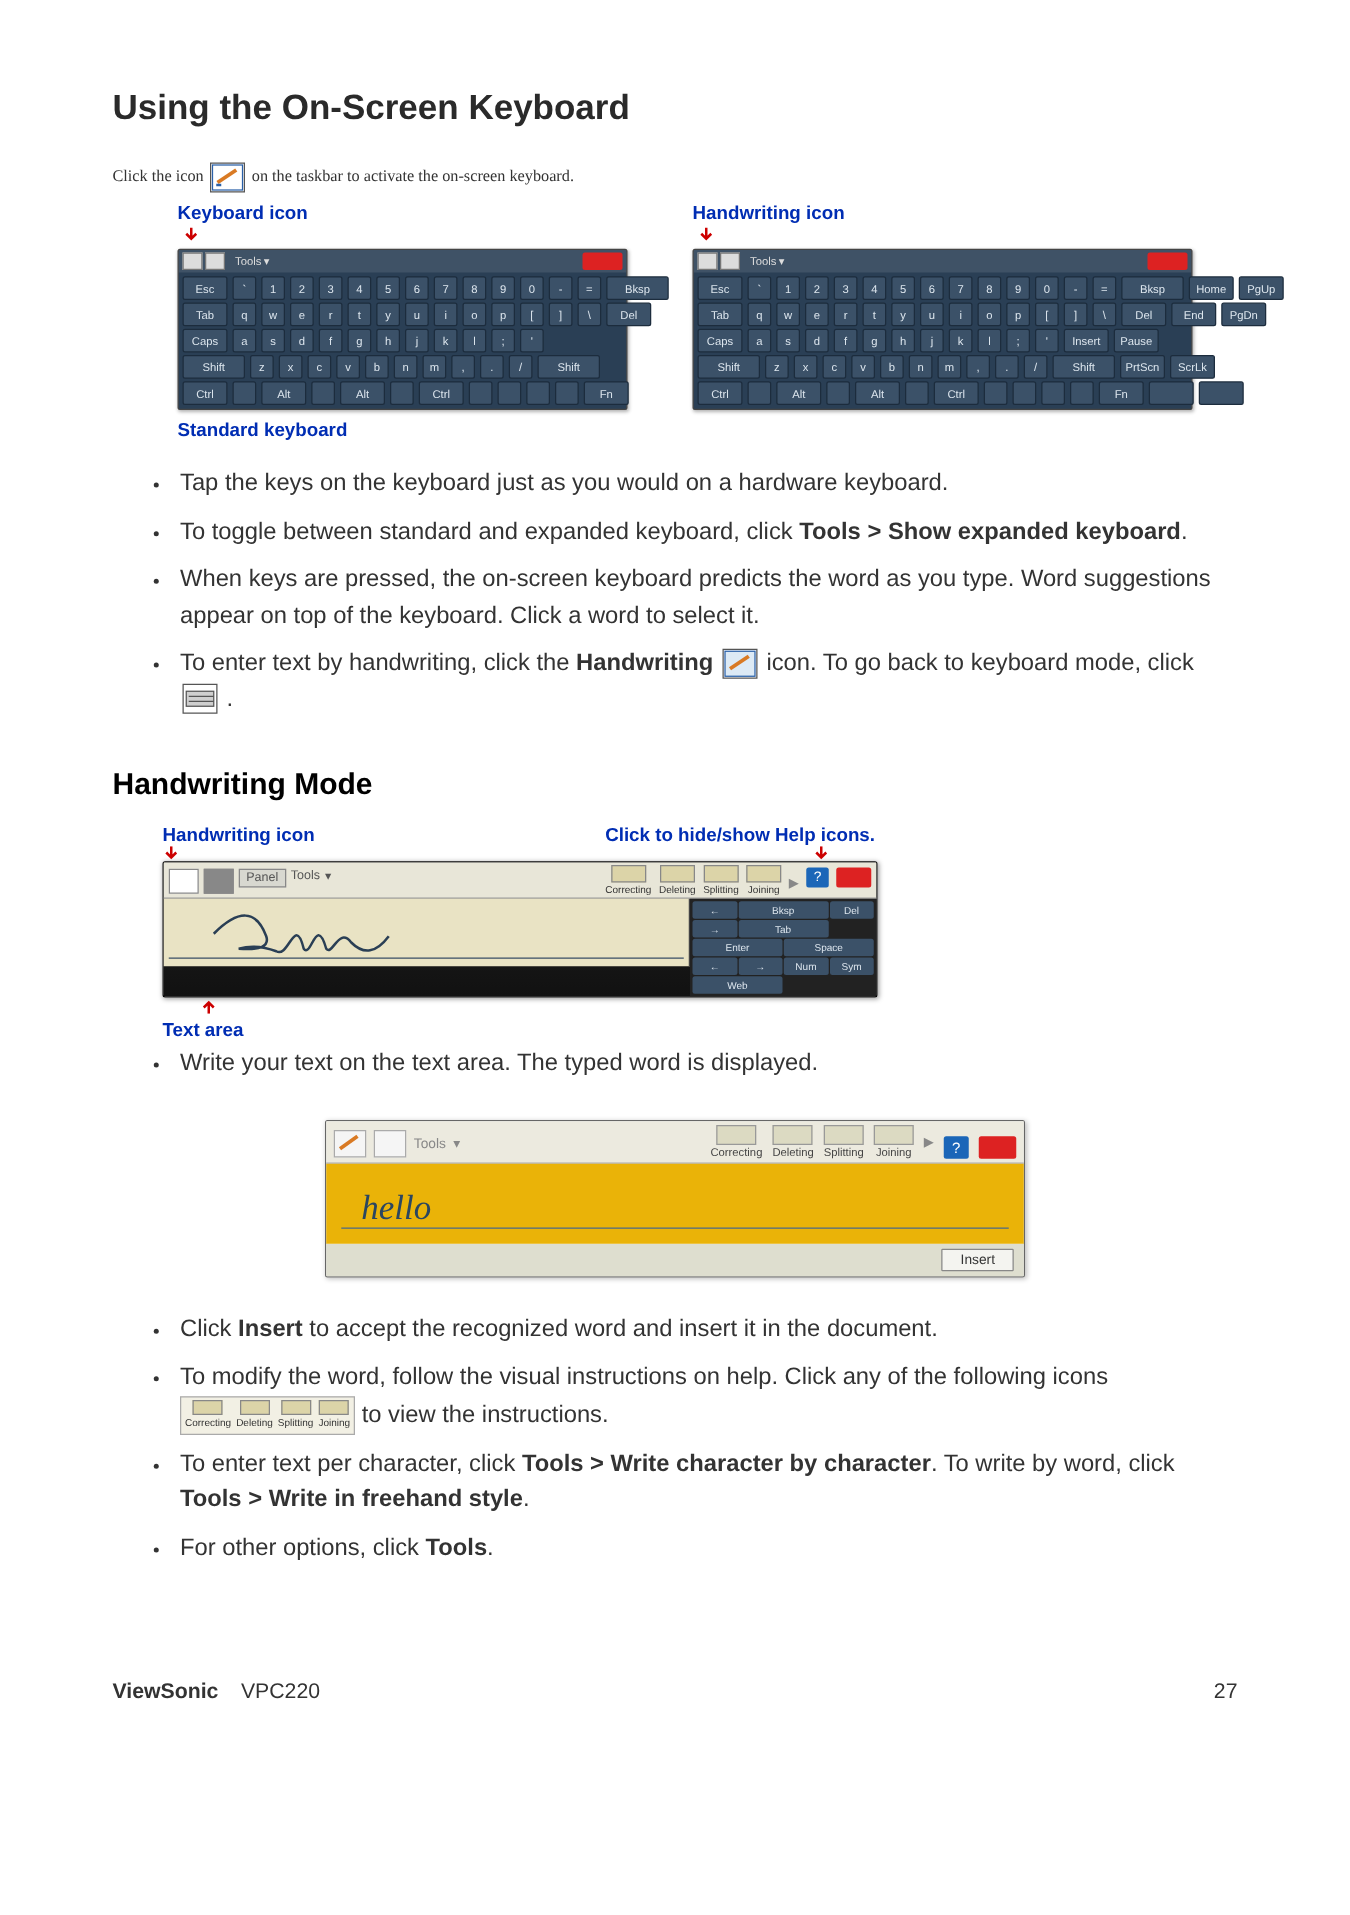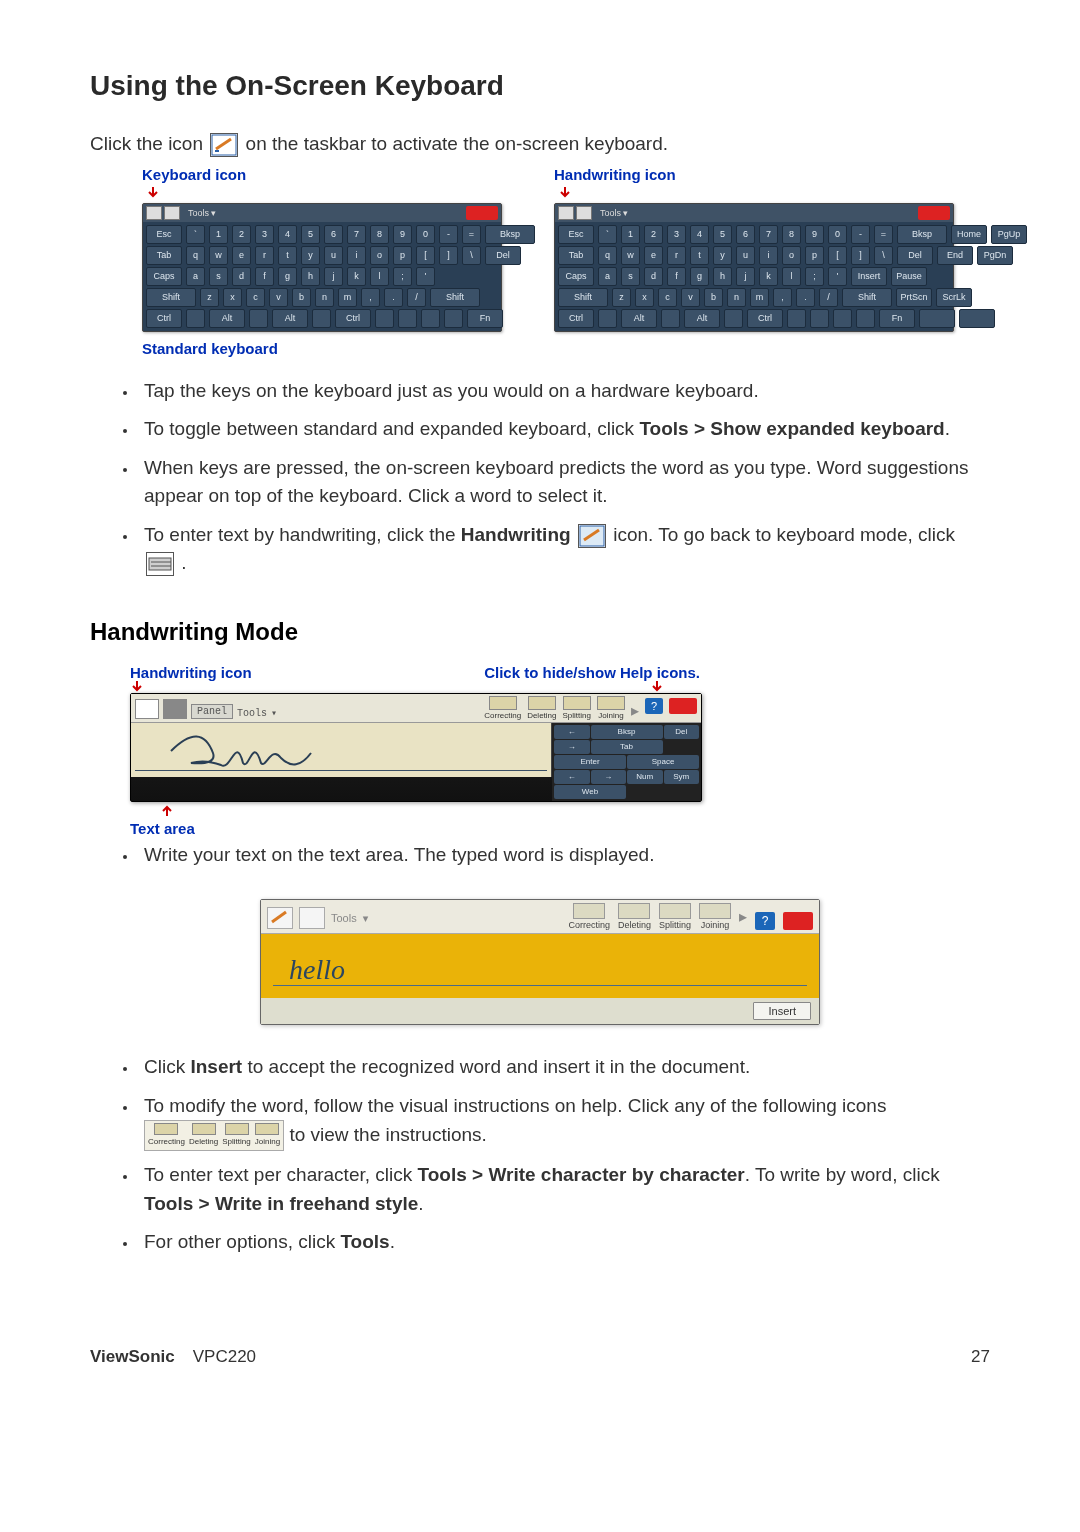--- a/index.html
+++ b/index.html
@@ -6,21 +6,21 @@
     font-family: Arial, Helvetica, sans-serif;
     width: 1080px;
     margin: 0;
     padding: 70px 90px 60px 90px;
     box-sizing: border-box;
     color: #333;
     background: #fff;
   }
   h1 { font-size: 28px; color: #2a2a2a; margin: 0 0 28px 0; font-weight: bold; }
   h2 { font-size: 24px; color: #000000; margin: 40px 0 18px 0; font-weight: bold; }
-  p  { font-size: 19px; line-height: 1.45; margin: 0 0 4px 0; }
+  p  { font-size: 13px; line-height: 1.45; margin: 0 0 4px 0; font-family: Liberation Serif, serif; }
   ul { margin: 0 0 30px 0; padding-left: 48px; }
   li { font-size: 19px; line-height: 1.5; margin-bottom: 10px; padding-left: 6px; }
   li::marker { font-size: 14px; }
   b { font-weight: bold; }
 
   .label-small { color: #002db3; font-weight: bold; font-size: 15px; }
   .caption { text-align: left; margin-top: 8px; }
 
   .iconbox {
     display: inline-block; width: 26px; height: 22px;
@@ -51,21 +51,21 @@
   .key.xwide { min-width:50px; }
   .key.space { flex:1; }
 
   .hw-fig { margin: 10px 0 4px 40px; }
   .hw-label-row { display:flex; justify-content:space-between; width: 570px; }
   .hw-window {
     width: 570px; background:linear-gradient(#222,#111); border:1px solid #000;
     border-radius:2px; box-shadow:1px 1px 4px rgba(0,0,0,.4);
   }
   .hw-top { display:flex; align-items:flex-end; background:#e8e6d8; border-bottom:1px solid #999; }
-  .hw-top-left { display:flex; align-items:flex-end; gap:4px; padding:3px 4px; font-size:10px; color:#555;font-family:Liberation Mono, monospace;}
+  .hw-top-left { display:flex; align-items:flex-start; gap:4px; padding:3px 4px; font-size:10px; color:#555;}
   .hw-top-left .tbtn { width:22px; height:18px; background:#fff; border:1px solid #888; display:inline-block;}
   .hw-top-right { margin-left:auto; display:flex; align-items:flex-end; gap:6px; padding:2px 4px; }
   .hw-help { display:flex; flex-direction:column; align-items:center; font-size:8px; color:#333; }
   .hw-help .pic { width:26px; height:12px; background:#dcd4a8; border:1px solid #888; margin-bottom:1px;}
   .hw-close { width:28px; height:16px; background:#d22; border-radius:2px; align-self:flex-start; margin-top:2px;}
   .hw-qmark { width:18px; height:16px; background:#1b66b8; color:#fff; font-size:11px; display:flex; align-items:center; justify-content:center; border-radius:2px; align-self:flex-start; margin-top:2px;}
   .hw-body { display:flex; }
   .hw-text { flex:1; height:54px; background:#e9e3c4; position:relative; border-right:1px solid #444;}
   .hw-text svg { position:absolute; left:30px; top:0; }
   .hw-side { width:145px; display:grid; grid-template-columns:repeat(4,1fr); gap:1px; background:#222; padding:2px;}

